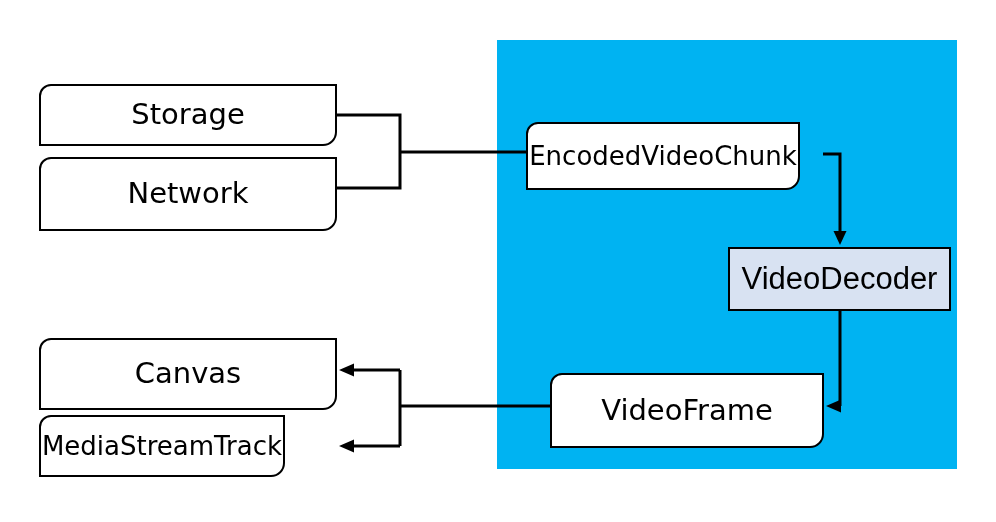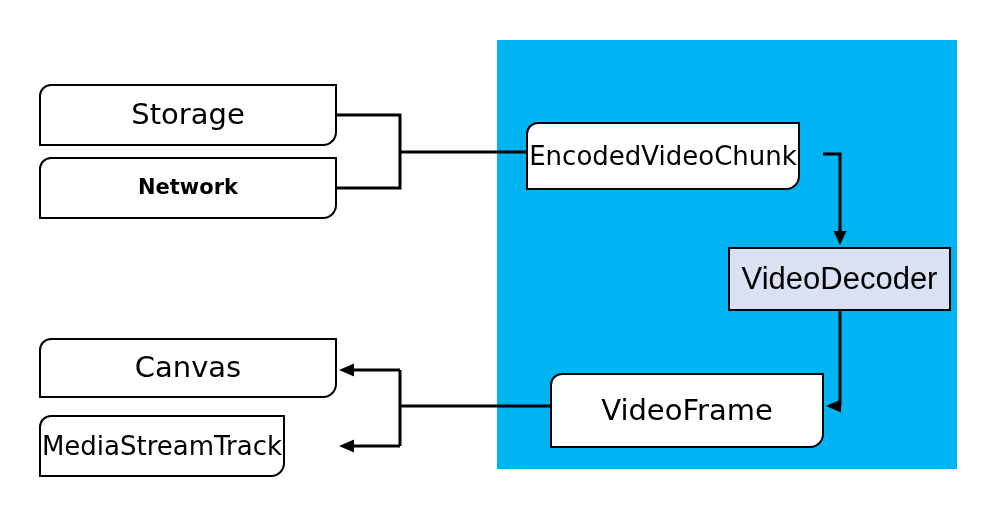--- a/index.html
+++ b/index.html
@@ -40,22 +40,22 @@
     line-height: 1.1;
   }
   .node.rounded {
     background: #ffffff;
     border-radius: 12px 0 14px 0;
   }
   .node.square {
     border-radius: 0;
   }
   .node-storage           { left: 39px;  top: 84px;  width: 298px; height: 62px; font-size: 29px; }
-  .node-network           { left: 39px;  top: 157px; width: 298px; height: 62px; font-size: 21px; font-weight: bold; }
-  .node-canvas            { left: 39px;  top: 338px; width: 298px; height: 60px; font-size: 29px; }
+  .node-network           { left: 39px;  top: 157px; width: 298px; height: 74px; font-size: 29px; }
+  .node-canvas            { left: 39px;  top: 338px; width: 298px; height: 72px; font-size: 29px; }
   .node-media-stream-track{ left: 39px;  top: 415px; width: 246px; height: 62px; font-size: 26px; }
   .node-encoded-video-chunk { left: 526px; top: 122px; width: 274px; height: 68px; font-size: 26px; }
   .node-video-decoder     { left: 728px; top: 247px; width: 223px; height: 64px; font-size: 31px;
                             font-family: "Liberation Sans", sans-serif; }
   .node-video-frame       { left: 550px; top: 373px; width: 274px; height: 75px; font-size: 29px; }
   .edge {
     fill: none;
     stroke: #000000;
     stroke-width: 3;
   }

